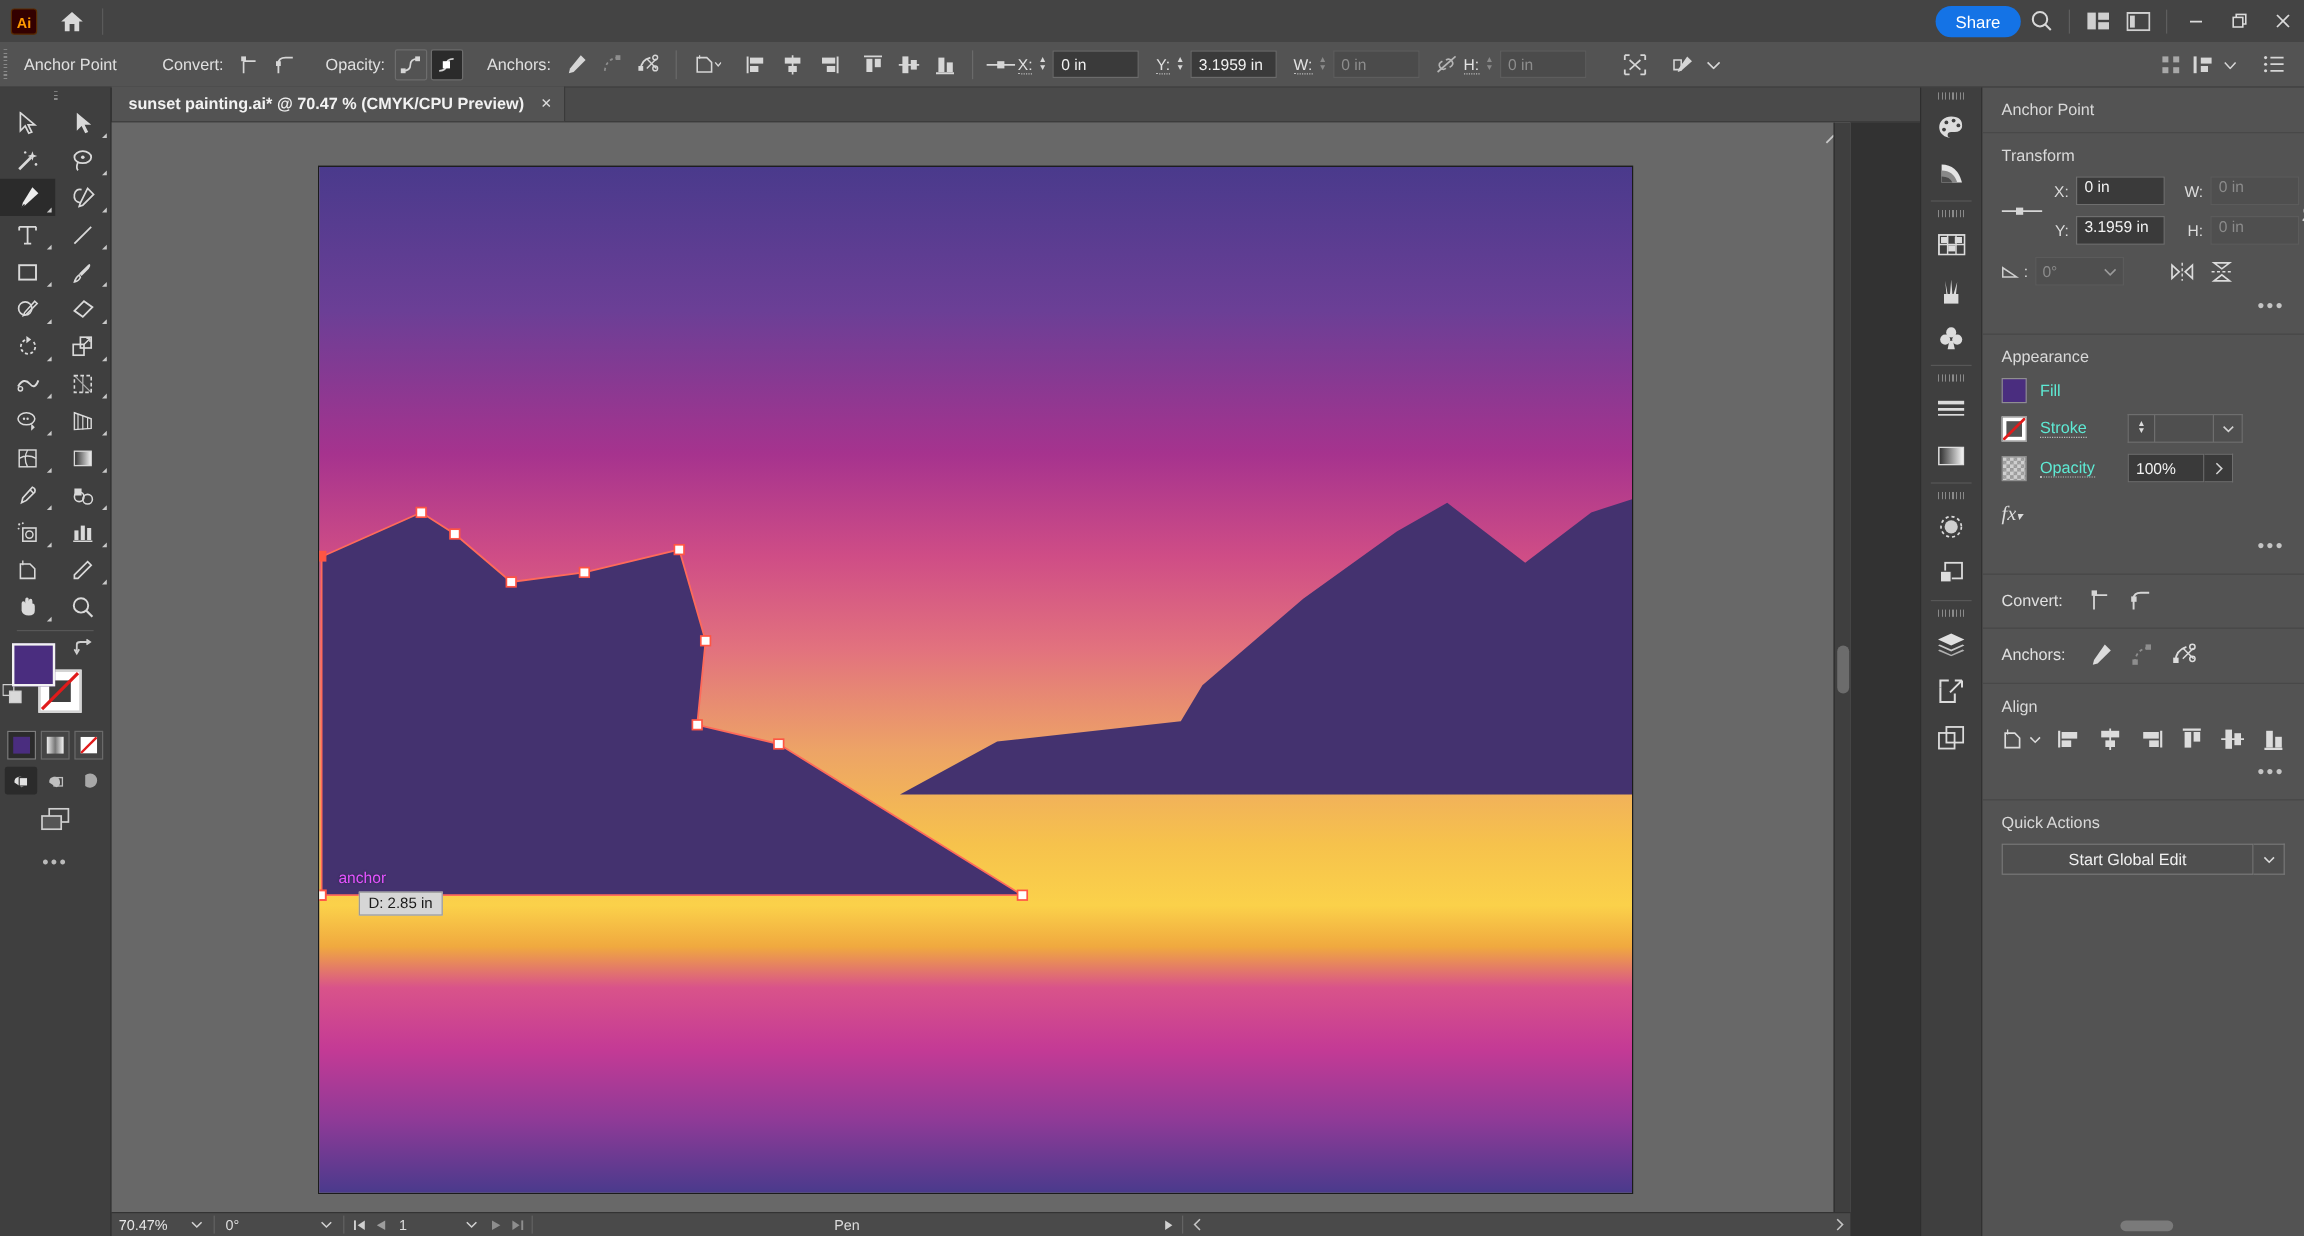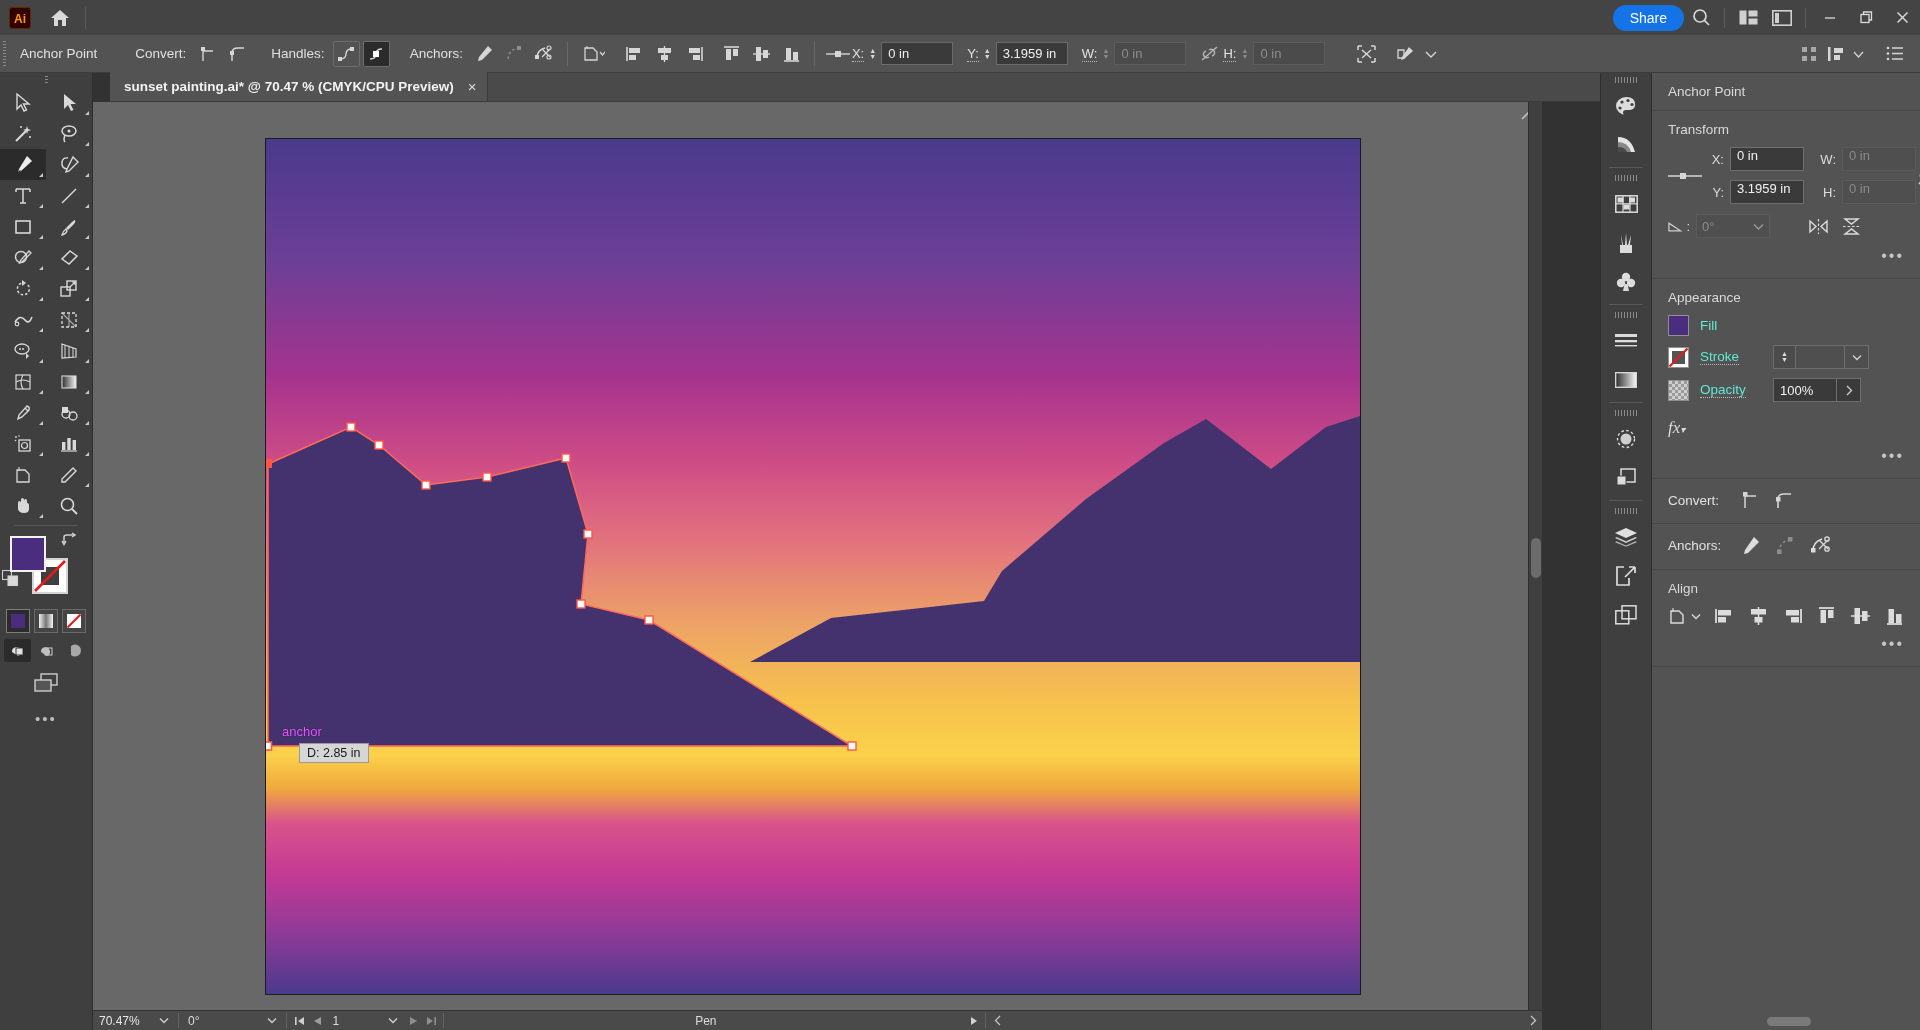--- a/index.html
+++ b/index.html
@@ -72,21 +72,21 @@
   .num-input {
     background: #3a3a3a; border: 1px solid #6b6b6b; color: #f0f0f0;
     font-size: 13px; padding: 3px 6px; width: 72px; height: 23px;
     font-family: "Liberation Sans", sans-serif;
   }
   .num-input.dim { background: #4b4b4b; border-color: #5d5d5d; color: #8d8d8d; }
   .dotline { border-bottom: 1px dotted #bbb; }
 
   
   .tabbar {
-    position: absolute; top: 73px; left: 110px; width: 1558px; height: 29px;
+    position: absolute; top: 73px; left: 93px; width: 1558px; height: 29px;
     background: #4a4a4a; border-bottom: 1px solid #3a3a3a;
     display: flex; align-items: flex-end;
   }
   .doc-tab {
     background: #535353; height: 29px; display: flex; align-items: center;
     padding: 0 10px 0 14px; gap: 14px; border-right: 1px solid #3a3a3a;
     cursor: pointer;
   }
   .doc-tab-title { font-size: 13.5px; color: #f2f2f2; font-weight: bold; }
   .tab-close { font-size: 15px; color: #ddd; cursor: pointer; line-height: 1; }
@@ -348,21 +348,21 @@
           </svg>
       </div>
       <div class="cb-icon">
         <svg width="18" height="18" viewBox="0 0 18 18">
             <path d="M3 16 L3 8 Q3 3 9 3 L15 3" stroke="#d6d6d6" stroke-width="1.5" fill="none"></path>
             <rect x="1" y="6" width="4" height="4" fill="#d6d6d6"></rect>
           </svg>
       </div>
     </div>
     <div style="width:20px"></div>
-    <div class="cb-label">Handles:</div>
+    <div class="cb-label">Opacity:</div>
     <div style="width:8px"></div>
     <div class="cb-group">
       <div class="cb-icon boxed">
         <svg width="18" height="18" viewBox="0 0 18 18">
             <path d="M3 14 Q9 14 9 9 Q9 4 15 4" stroke="#d6d6d6" stroke-width="1.4" fill="none"></path>
             <rect x="1" y="12" width="4" height="4" fill="#d6d6d6"></rect>
             <rect x="13" y="2" width="4" height="4" fill="#d6d6d6"></rect>
           </svg>
       </div>
       <div class="cb-icon active">
@@ -1246,20 +1246,31 @@
           <svg width="21" height="20" viewBox="0 0 21 20">
               <line x1="3" y1="18" x2="18" y2="18" stroke="#dcdcdc" stroke-width="1.8"></line>
               <rect x="4.5" y="3" width="5.5" height="14" fill="#dcdcdc"></rect>
               <rect x="12" y="8" width="5.5" height="9" fill="#dcdcdc"></rect>
             </svg>
         </div>
       </div>
       <div class="more-dots">•••</div>
     </div>
 
+    <div class="sect" style="border-bottom:none">
+      <div class="sect-title">Quick Actions</div>
+      <div style="display:flex">
+        <div class="qa-btn">Start Global Edit</div>
+        <div class="qa-drop">
+          <svg width="10" height="7" viewBox="0 0 10 7">
+              <path d="M1 1.5 L5 5.5 L9 1.5" fill="none" stroke="#dcdcdc" stroke-width="1.3"></path>
+            </svg>
+        </div>
+      </div>
+    </div>
   </div>
 
   <div class="statusbar">
     <div class="st-zoom-box">70.47%</div>
     <div class="st-drop">
       <svg width="10" height="7" viewBox="0 0 10 7">
           <path d="M1 1.5 L5 5.5 L9 1.5" fill="none" stroke="#d2d2d2" stroke-width="1.3"></path>
         </svg>
     </div>
     <div class="st-sep"></div>

